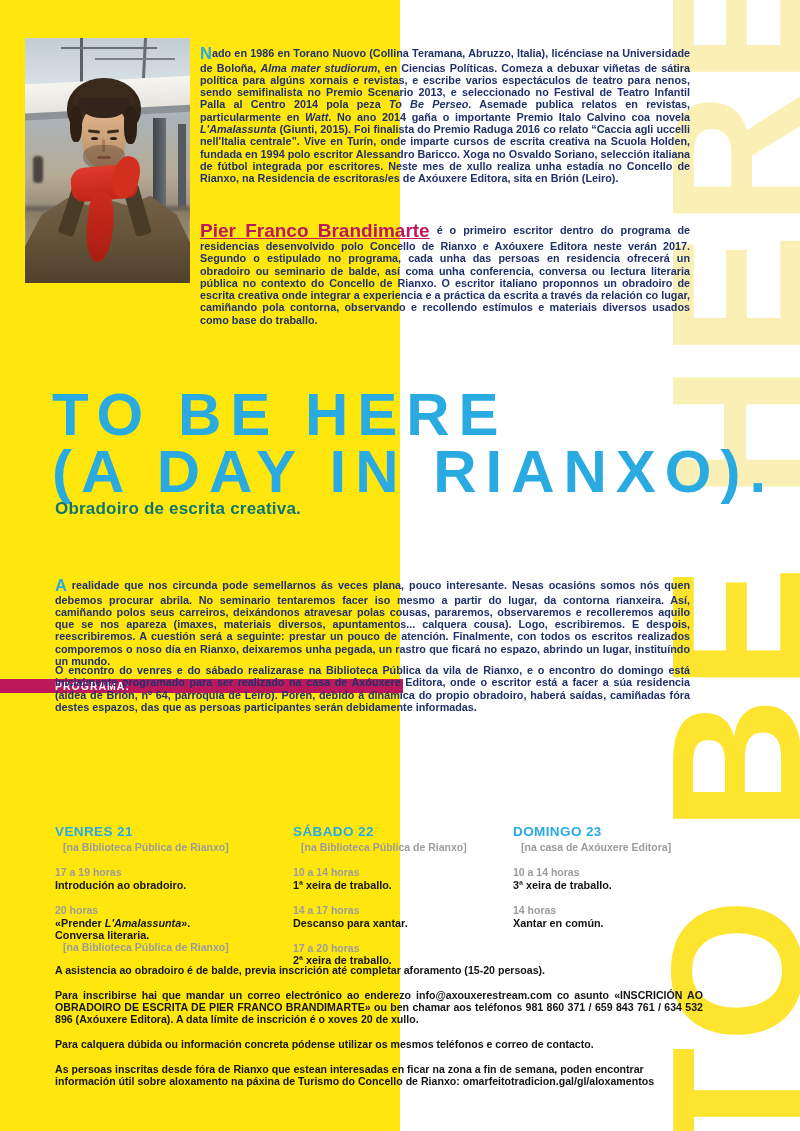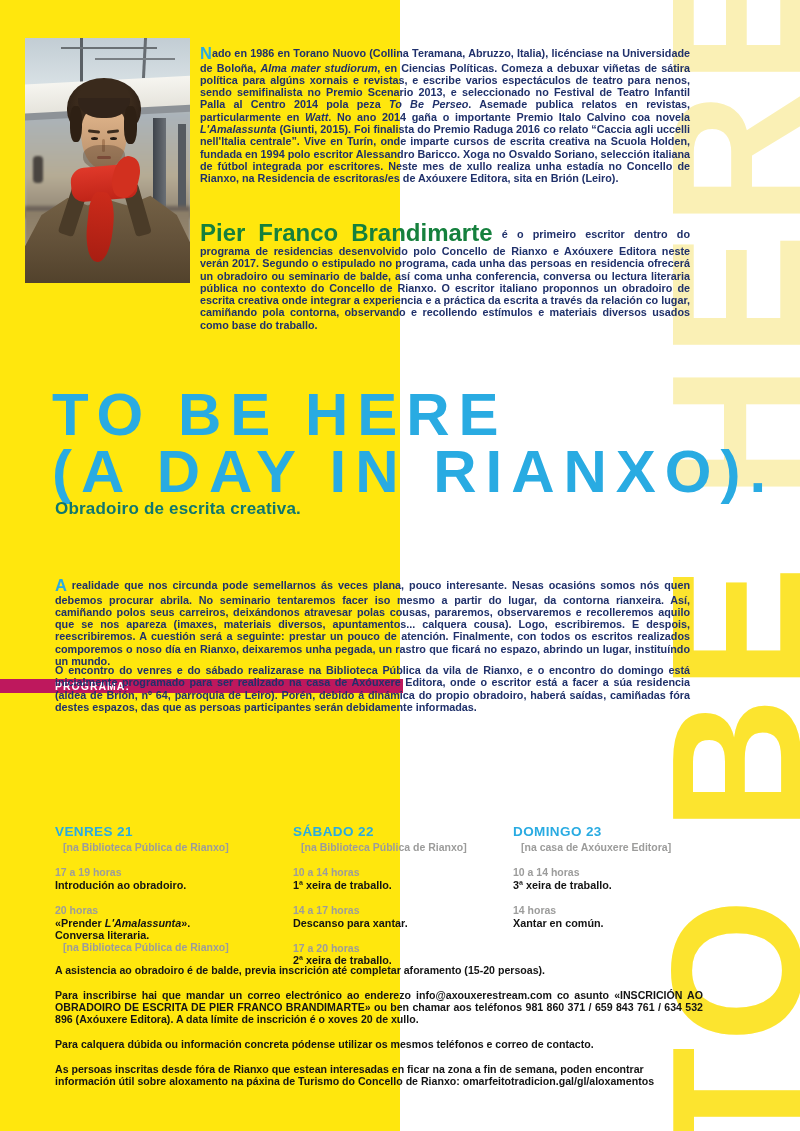--- a/index.html
+++ b/index.html
@@ -51,21 +51,21 @@
     clip-path:polygon(0 100%,0 62%,10% 30%,26% 12%,38% 20%,50% 14%,62% 20%,76% 10%,92% 30%,100% 58%,100% 100%);}
   .ph-collar-l{left:40px;top:148px;width:16px;height:50px;background:#4a3b28;transform:rotate(18deg);border-radius:4px;}
   .ph-collar-r{left:104px;top:146px;width:16px;height:52px;background:#4a3b28;transform:rotate(-16deg);border-radius:4px;}
   .ph-scarf-wrap{left:46px;top:128px;width:66px;height:34px;background:linear-gradient(180deg,#e0392a,#c02418);border-radius:14px 16px 10px 12px;transform:rotate(-5deg);}
   .ph-scarf-knot{left:88px;top:118px;width:26px;height:42px;background:#d2301f;border-radius:45%;transform:rotate(14deg);}
   .ph-scarf-tail{left:62px;top:154px;width:26px;height:70px;background:linear-gradient(180deg,#cc2b1b,#a81e12);border-radius:30% 45% 45% 50%;transform:rotate(6deg);}
   
   .txt{font-size:10.8px;line-height:12.3px;color:#20316B;text-align:justify;}
   .txt .i{font-style:italic;}
   .txt .cap{color:#29ABE2;font-size:16.5px;line-height:1;vertical-align:-2px;}
-  .txt .name{color:#15803d;font-size:24px;line-height:1;vertical-align:-3px;letter-spacing:0;}
+  .txt .name{color:#be185d;font-size:19px;line-height:1;vertical-align:-3px;letter-spacing:0;text-decoration:underline;}
   .bio1{left:200px;top:45px;width:490px;}
   .bio2{left:200px;top:221px;width:490px;}
   .main-title{left:52px;top:386px;font-size:60px;line-height:57px;letter-spacing:9px;color:#29ABE2;white-space:nowrap;}
   .subtitle{left:55px;top:499px;font-size:17px;color:#0f766e;letter-spacing:.2px;}
   .intro{left:55px;top:531px;width:635px;margin-top:46px;}
   .programa-bar{left:0;top:679px;width:403px;height:14px;background:#be185d;}
   .programa-bar span{display:block;padding-left:55px;color:#ffffff;font-size:10.5px;line-height:15px;letter-spacing:1px;}
   .encontro{left:55px;top:664px;width:635px;}
   
   .schedule{left:0;top:776px;width:800px;height:160px;margin-top:48px;}

